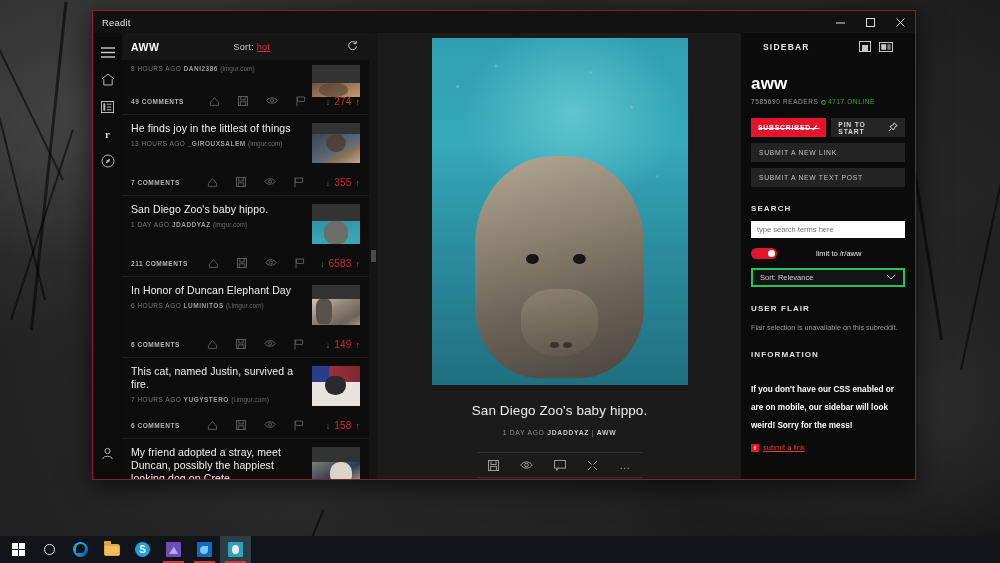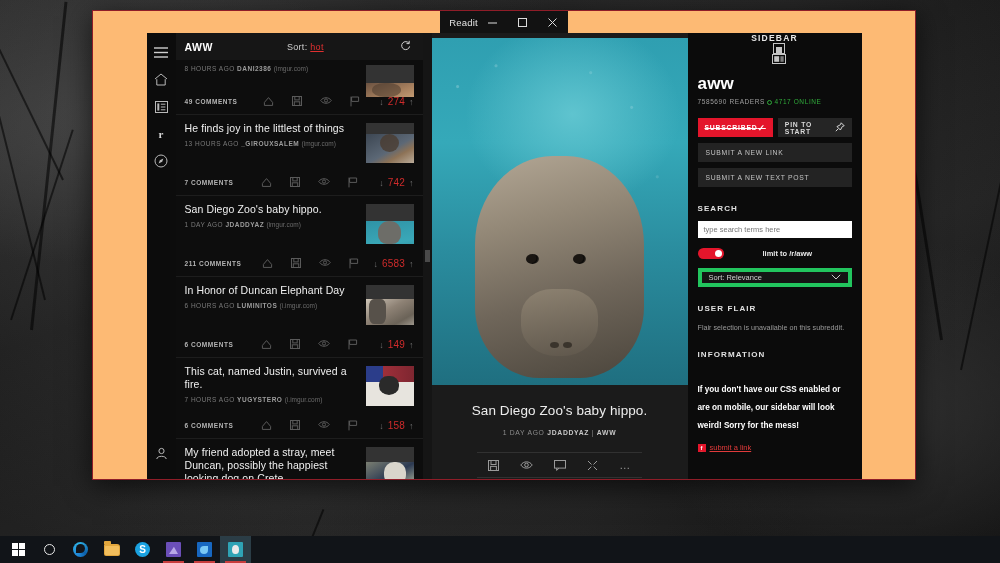--- a/index.html
+++ b/index.html
@@ -67,24 +67,23 @@
   .app-blue { width:15px; height:15px; background:#1767c0; border-radius:1px; position:relative;}
   .app-blue::after{content:""; position:absolute; left:3px; top:4px; width:8px; height:8px;
     background:#79c8f5; border-radius:50% 0 50% 50%;}
   .app-teal { width:15px; height:15px; background:#2fa3b5; border-radius:1px; position:relative;}
   .app-teal::after{content:""; position:absolute; left:4px; top:3px; width:7px; height:9px;
     background:#eaeaea; border-radius:50% 50% 45% 45%;}
 
   
   #app {
     position: absolute; left: 92px; top: 10px; width: 824px; height: 470px;
-    background: #fdba74; border: 1px solid #8f1d28; z-index: 20;
+    background: #0ea5e9; border: 1px solid #8f1d28; z-index: 20;
     display: flex; flex-direction: column;
     box-shadow: 0 6px 26px rgba(0,0,0,.65);
-    align-items: center;
   }
   #titlebar {
     height: 22px; background: #121212; display: flex; align-items: center;
     flex: none;
   }
   #titlebar .title {
     color: #e2e2e2; font-size: 9.5px; padding-left: 9px; letter-spacing: .2px;
   }
   #titlebar .spacer { flex: 1; }
   .wbtn { width: 30px; height: 22px; display: flex; align-items: center;
@@ -237,21 +236,21 @@
     margin-top: 16px; width: 165px; border-top:1px solid #313131;
     border-bottom:1px solid #313131; height: 26px;
     display:flex; align-items:center; justify-content:space-around; color:#9a9a9a;
   }
   #detail .dtoolbar span { display:flex; }
 
   
   #sidebar {
     width: 174px; flex: none; background: #0b0b0b; display: flex; flex-direction: column;
   }
-  #sbhead { height: 27px; display:flex; align-items:center; padding:0 9px; background:#0b0b0b;flex-direction:column;}
+  #sbhead { height: 27px; display:flex; align-items:center; padding:0 22px; background:#0b0b0b;}
   #sbhead .lbl { color:#e6e6e6; font-size:8.5px; letter-spacing:1.2px; font-weight:700; flex:1;}
   #sbhead .hicon { color:#c6c6c6; margin-left:8px; display:flex;}
   #sbbody { flex:1; padding: 0 10px; overflow:hidden; }
   .sb-name { color:#fff; font-size:17px; font-weight:700; margin-top:14px; letter-spacing:.2px;}
   .sb-readers { font-size:6.5px; letter-spacing:.6px; color:#9e9e9e; margin-top:4px;}
   .sb-readers .online { color:#2faa3a; }
   .sb-dot { display:inline-block; width:5px; height:5px; border:1px solid #2faa3a;
     border-radius:50%; margin-right:2px; vertical-align:middle;}
   .sb-btnrow { display:flex; gap:5px; margin-top:13px; }
   .sb-sub {
@@ -271,23 +270,23 @@
   }
   .sb-sect { color:#e0e0e0; font-size:8px; letter-spacing:1.1px; font-weight:700; margin-top:17px;}
   .sb-search {
     height:17px; background:#fff; margin-top:8px; display:flex; align-items:center;
     padding:0 6px; color:#777; font-size:7.5px;
   }
   .sb-toggle-row { display:flex; align-items:center; gap:7px; margin-top:10px; }
   .sb-toggle { width:26px; height:11px; background:#e4152b; border-radius:7px; position:relative; }
   .sb-toggle i { position:absolute; right:2px; top:2px; width:7px; height:7px;
     background:#fff; border-radius:50%; }
-  .sb-toggle-lbl { color:#e8e8e8; font-size:7.5px; font-weight:700;padding-left:32px; }
+  .sb-toggle-lbl { color:#e8e8e8; font-size:7.5px; font-weight:400;padding-left:32px; }
   .sb-select {
-    height:19px; border:4px solid #22c55e; background:#141414; margin-top:9px;
+    height:19px; border:2px solid #22c55e; background:#141414; margin-top:9px;
     display:flex; align-items:center; padding:0 7px; color:#d0d0d0; font-size:7.5px;
   }
   .sb-select .cv { margin-left:auto; color:#c9c9c9; font-size:8px; }
   .sb-para { color:#9a9a9a; font-size:7.2px; line-height:11px; margin-top:9px; }
   .sb-info { color:#fff; font-size:8.2px; font-weight:700; line-height:18px; margin-top:22px;}
   .sb-link { color:#e03b3b; font-size:7.5px; text-decoration:underline; margin-top:8px;
     display:flex; align-items:center; gap:4px;}
   .sb-link .fav { width:8px; height:8px; background:#e4152b; color:#fff; font-size:6px;
     display:flex; align-items:center; justify-content:center; text-decoration:none;
     font-weight:700;}
@@ -456,21 +455,21 @@
                 </span>
                 <span>
                   <svg width="10" height="11" viewBox="0 0 10 11">
                     <line x1="1" y1="0.6" x2="1" y2="10.4" stroke="#5a5a5a" stroke-width="1"></line>
                     <path d="M1.6 1 L8.6 1 L8.6 5.4 L1.6 5.4 Z" fill="none" stroke="#5a5a5a" stroke-width="1"></path>
                   </svg>
                 </span>
               </div>
               <div class="pscore">
                 <span>↓</span>
-                <span class="num">742</span>
+                <span class="num">355</span>
                 <span>↑</span>
               </div>
             </div>
           </div>
           <div class="post">
             <div class="ptitle">San Diego Zoo's baby hippo.</div>
             <div class="pmeta"><span>1 DAY AGO</span> <span class="user">JDADDYAZ</span> <span class="dom">(imgur.com)</span></div>
             <div class="thumb">
               <div class="th-hippo"></div>
             </div>

